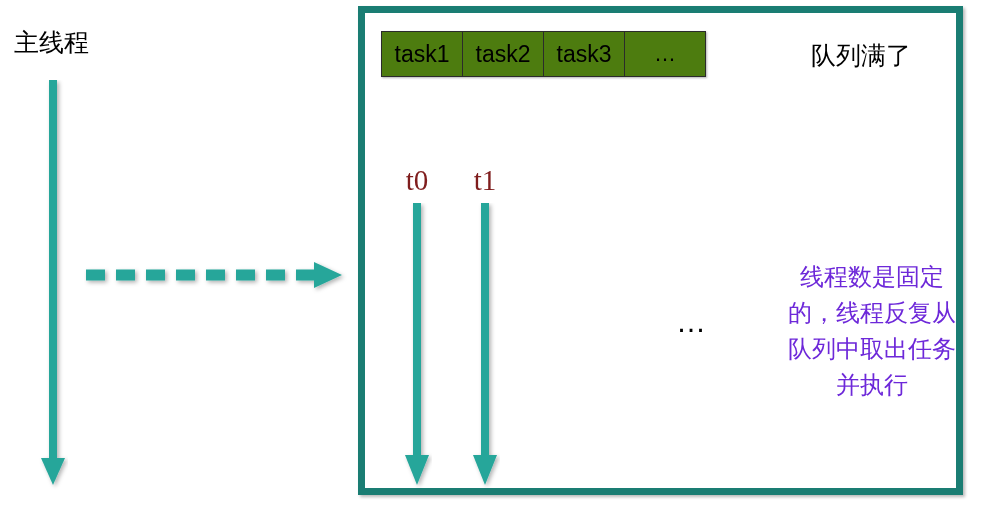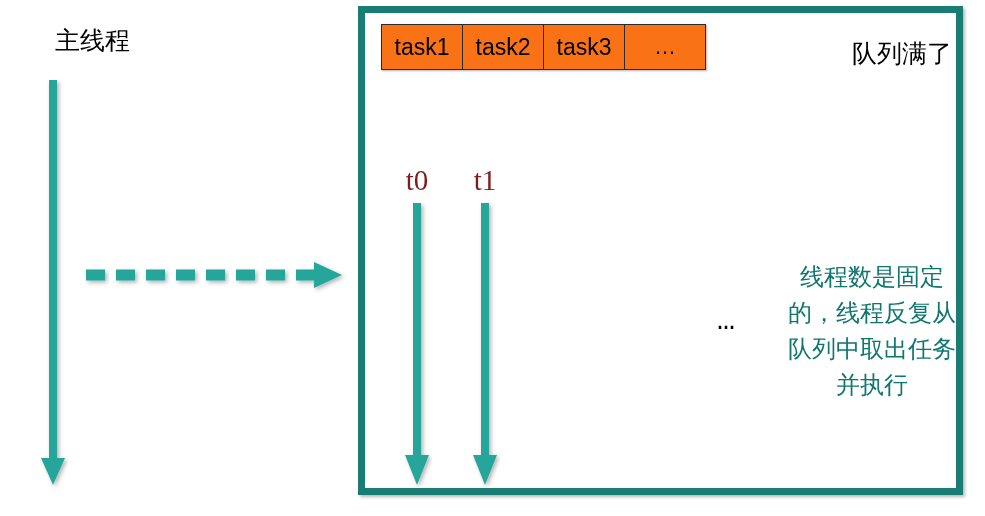--- a/index.html
+++ b/index.html
@@ -12,25 +12,24 @@
     width: 985px;
     height: 516px;
     background: #ffffff;
     overflow: hidden;
     font-family: "Liberation Sans", sans-serif;
   }
 
   
   .cn-label {
     position: absolute;
-    font-family: Liberation Mono, monospace;
+    font-family: Liberation Sans, sans-serif;
     color: #000000;
     white-space: nowrap;
     line-height: 1.25;
-    margin-left: 41px;
   }
   #main-thread-label {
     left: 14px;
     top: 27px;
     font-size: 25px;
   }
   #submit-task-label {
     left: 154px;
     top: 202px;
     font-size: 25px;
@@ -62,24 +61,24 @@
     box-sizing: border-box;
     border: 7px solid #1a7d73;
     background: #ffffff;
     box-shadow: 2px 2px 3px rgba(0,0,0,0.28);
   }
 
   
   #task-queue {
     position: absolute;
     left: 381px;
-    top: 24px;
+    top: 31px;
     display: flex;
     border: 1px solid #2b2b2b;
-    background: #f97316;
+    background: #4d7c0f;
     box-shadow: 1px 1px 2px rgba(0,0,0,0.30);
   }
   .queue-cell {
     box-sizing: border-box;
     height: 44px;
     line-height: 44px;
     text-align: center;
     font-size: 23px;
     color: #000000;
     border-right: 1px solid #2b2b2b;
@@ -126,21 +125,21 @@
 
   
   #pool-note {
     position: absolute;
     left: 786px;
     top: 259px;
     width: 172px;
     text-align: center;
     font-size: 24px;
     line-height: 36px;
-    color: #0f766e;
+    color: #6d28d9;
     font-family: "Liberation Sans", sans-serif;
   }
 </style>
 </head>
 <body>
 
 <div id="stage">
 
   <div class="cn-label" id="main-thread-label">主线程</div>
 

